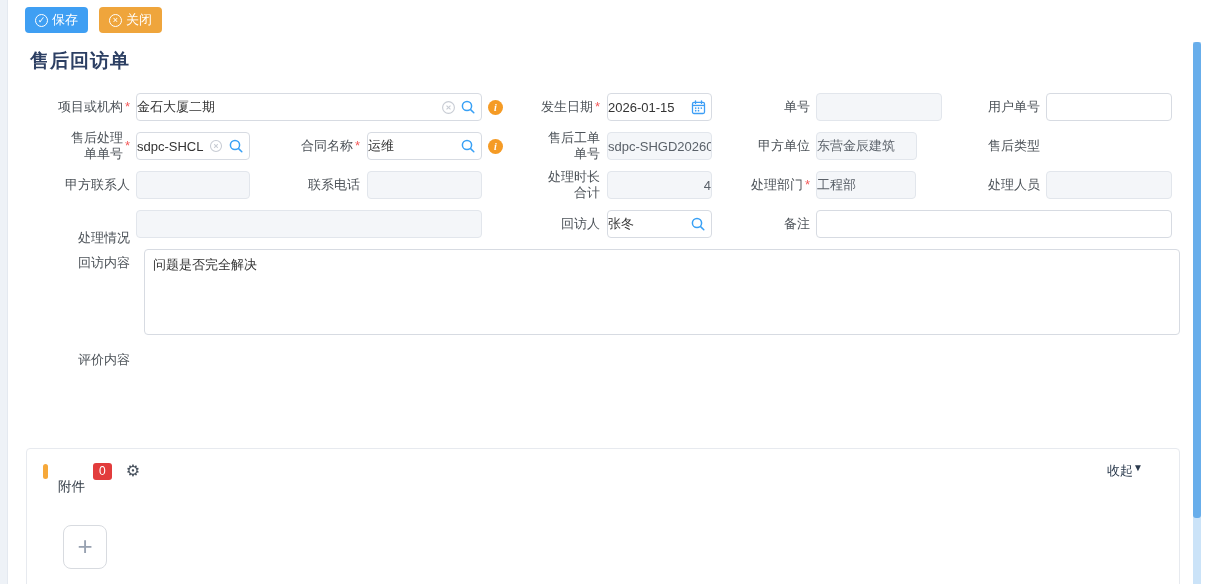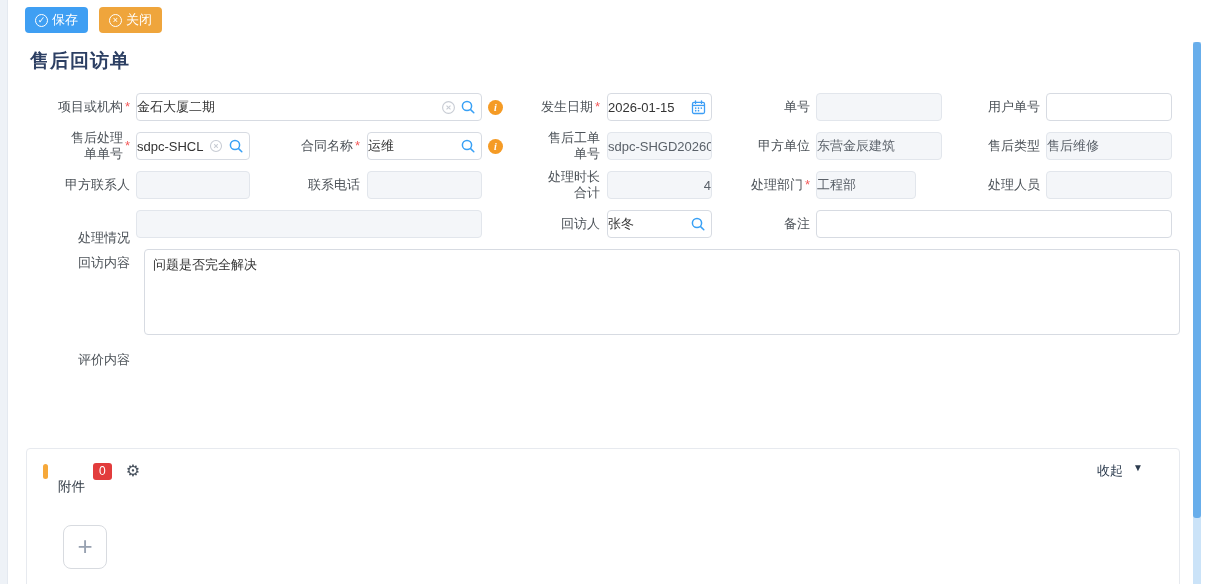--- a/index.html
+++ b/index.html
@@ -48,21 +48,21 @@
   
   .att-card { position:absolute; left:26px; top:448px; width:1154px; height:150px;
               border:1px solid #e7eaef; border-radius:4px; background:#fff; }
   .att-head { height:44px; display:flex; align-items:center; padding:0 16px; }
   .att-pill { width:5px; height:15px; border-radius:3px; background:#f6a83a; }
   .att-title { margin-left:10px; font-size:13.5px; color:#323b46;margin-top:32px; }
   .att-badge { margin-left:8px; background:#e23c3c; color:#fff; font-size:12px; border-radius:3px;
                padding:1px 6px; line-height:15px; }
   .att-gear { margin-left:14px; font-size:16px; color:#454f5b; cursor:pointer; line-height:1; }
   .att-spacer { flex:1; }
-  .att-collapse { display:flex; align-items:flex-start; gap:10px; cursor:pointer; margin-right:20px; }
+  .att-collapse { display:flex; align-items:flex-start; gap:0; cursor:pointer; margin-right:20px; }
   .att-collapse .lbl { font-size:13px; color:#2c3b4e; }
   .att-collapse .tri { font-size:10px; color:#2c3b4e; }
   .upload-box { position:absolute; left:36px; top:76px; width:44px; height:44px; border:1px solid #d8dbe0;
                 border-radius:8px; display:flex; align-items:center; justify-content:center; cursor:pointer;
                 background:#fff; }
   .upload-box .plus { font-size:26px; color:#98a2b1; font-weight:400; line-height:1; margin-top:-2px; }
 
   
   .sb-track { position:absolute; left:1193px; top:42px; width:8px; height:542px; background:#cbe3f8; }
   .sb-thumb { position:absolute; left:1193px; top:42px; width:8px; height:476px; background:#68aeeb; border-radius:3px; }
@@ -187,29 +187,26 @@
   <div class="flabel wrap" style="left:540px;width:60px;top:132px">
     <span class="txt">售后工单单号</span>
   </div>
   <div class="input-wrap" style="left:607px;top:132px;width:105px">
     <input class="inp dis" disabled="" value="sdpc-SHGD20260" style="">
   </div>
 
   <div class="flabel" style="left:705px;width:105px;top:132px">
     <span class="txt">甲方单位</span>
   </div>
-  <div class="input-wrap" style="left:816px;top:132px;width:126px">
+  <div class="input-wrap" style="left:816px;top:132px;width:101px">
     <input class="inp dis" disabled="" value="东营金辰建筑" style="">
   </div>
 
   <div class="flabel" style="left:935px;width:105px;top:132px">
     <span class="txt">售后类型</span>
-  </div>
-  <div class="input-wrap" style="left:1046px;top:132px;width:126px">
-    <input class="inp dis" disabled="" value="售后维修" style="">
   </div>
 
   <div class="flabel" style="left:25px;width:105px;top:171px">
     <span class="txt">甲方联系人</span>
   </div>
   <div class="input-wrap" style="left:136px;top:171px;width:114px">
     <input class="inp dis" disabled="" value="" style="">
   </div>
 
   <div class="flabel" style="left:255px;width:105px;top:171px">

